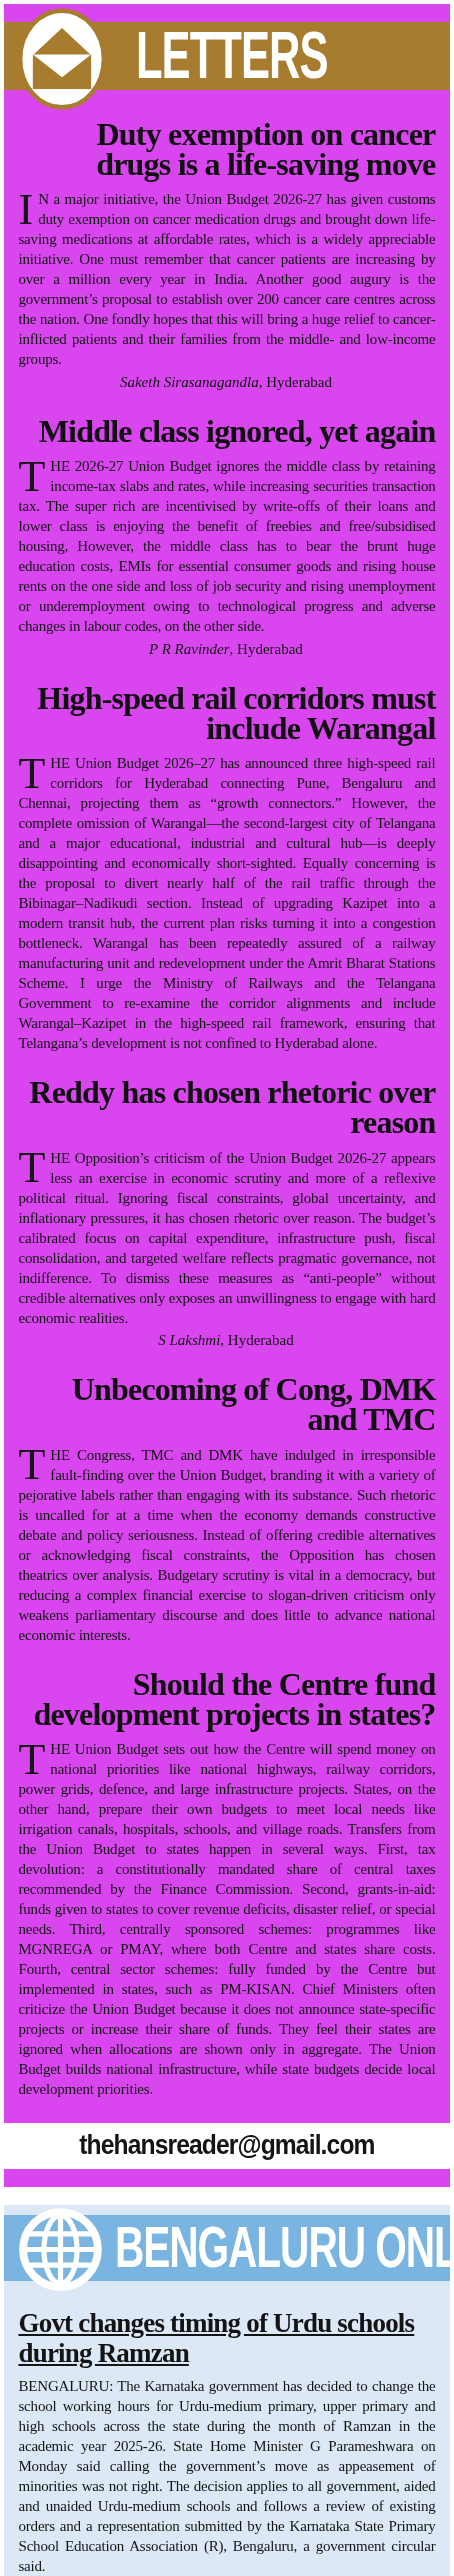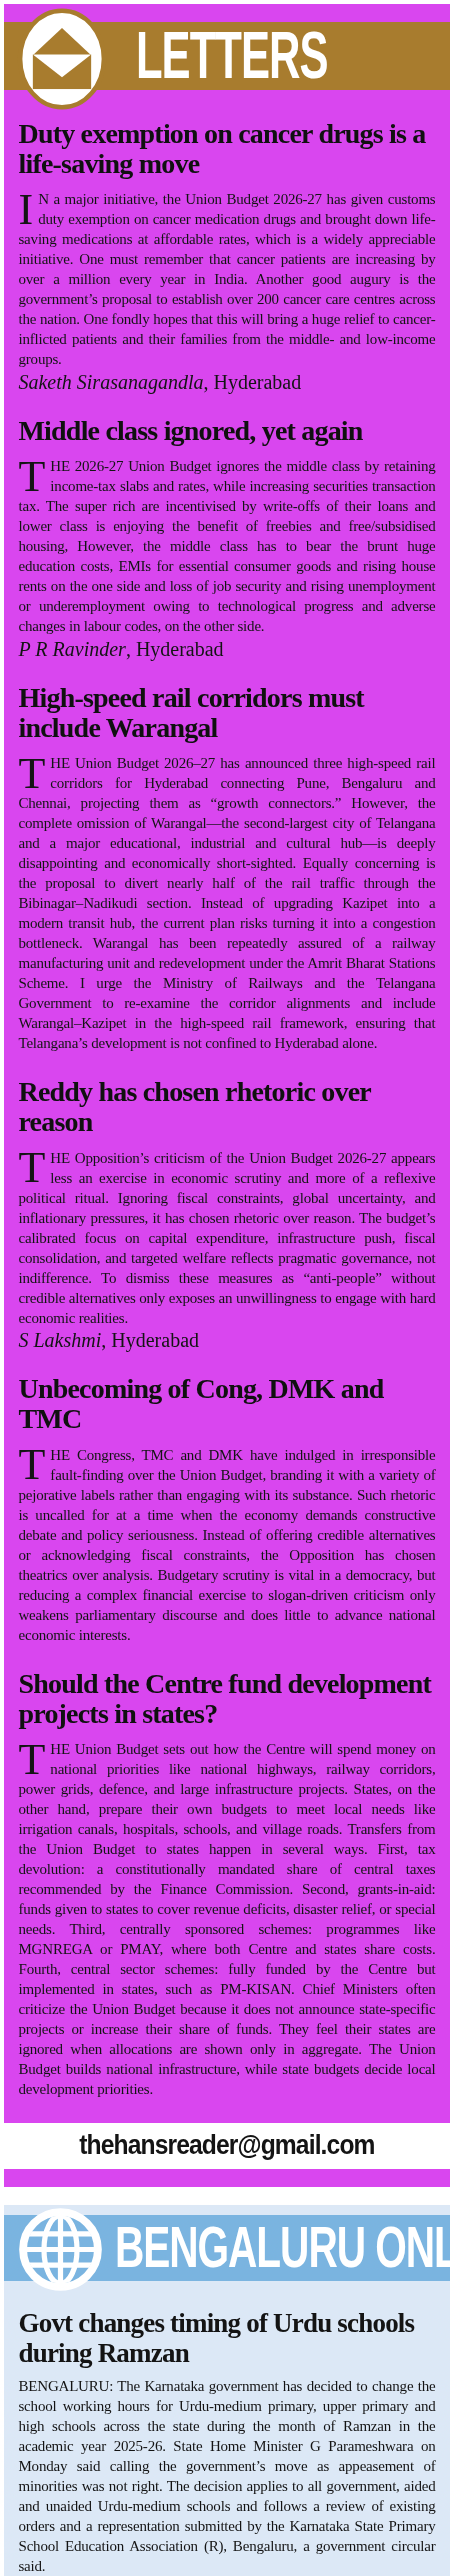--- a/index.html
+++ b/index.html
@@ -8,46 +8,46 @@
   
   .letters-panel { background:#d946ef; margin:4.1px 4.1px 0 4.1px; padding-bottom:2.1px; }
   .masthead { position:relative; height:111px; }
   .brown-banner { position:absolute; top:17.5px; left:0; right:0; height:68px; background:#a87c2e; }
   .env-badge { position:absolute; left:12.4px; top:4.1px; width:92px; height:102px; }
   .banner-title { position:absolute; left:132px; top:23px; margin:0; color:#ffffff;
         font-family:"Liberation Sans", sans-serif; font-weight:bold; font-size:66px; line-height:57px;
         letter-spacing:-1.5px; transform:scale(0.66,1); transform-origin:left top; white-space:nowrap; }
 
   .content { padding:0 14.4px; }
-  .headline { font-size:28px; line-height:30px; font-weight:bold; letter-spacing:-0.8px;
-        margin:23px 0 10.3px 0; color:#101010; }
+  .headline { font-size:32px; line-height:30px; font-weight:bold; letter-spacing:-0.8px;
+        margin:23px 0 10.3px 0; color:#101010;text-align:right; }
   .letter-body { font-size:15px; line-height:20px; letter-spacing:-0.2px; text-align:justify; margin:0; }
   .dropcap { float:left; font-size:44px; line-height:36px; padding:2.6px 5.2px 0 0; font-weight:normal; }
-  .sig { font-size:20px; line-height:20.6px; text-align:left; margin:2.1px 2.1px 0 0; }
+  .sig { font-size:15px; line-height:20.6px; text-align:center; margin:2.1px 2.1px 0 0; }
   .sig em { font-style:italic; }
   .letter { margin-bottom:24px; }
   .letter:first-of-type .headline { margin-top:4.1px; }
 
   .email-band { background:#ffffff; margin-top:13.4px; padding:6.2px 0 8.2px 0; text-align:center; }
   .email-text { font-family:"Liberation Sans", sans-serif; font-weight:bold; font-size:28px;
         letter-spacing:-1px; display:inline-block; transform:scale(0.88,1); transform-origin:center; }
   .cream-strip-bottom { height:15.5px; }
 
   .white-gap { height:17.5px; background:#ffffff; }
 
   
   .bengaluru-panel { background:#dce8f6; margin:0 4.1px; }
   .blue-masthead { position:relative; height:92px; }
   .blue-banner { position:absolute; top:10.3px; left:0; right:0; height:66px; background:#7ab4e0; }
   .globe-badge { position:absolute; left:13.4px; top:1px; width:87px; height:87px; }
   .blue-title { position:absolute; left:111px; top:16.5px; margin:0; color:#ffffff;
         font-family:"Liberation Sans", sans-serif; font-weight:bold; font-size:58px; line-height:52px;
         letter-spacing:-1.5px; transform:scale(0.70,1); transform-origin:left top; white-space:nowrap; }
   .b-content { padding:0 14.4px; }
-  .b-headline { font-size:27px; line-height:30px; font-weight:bold; letter-spacing:-0.8px; margin:11.3px 0 8.2px 0; }
+  .b-headline { font-size:27px; line-height:30px; font-weight:bold; letter-spacing:-0.8px; margin:11.3px 0 8.2px 0;text-decoration:underline; }
   .b-body { font-size:15px; line-height:20px; letter-spacing:-0.2px; text-align:justify; margin:0; }
 </style>
 </head>
 <body>
 
 <div class="page">
 
   <div class="letters-panel">
 
     <div class="masthead">

